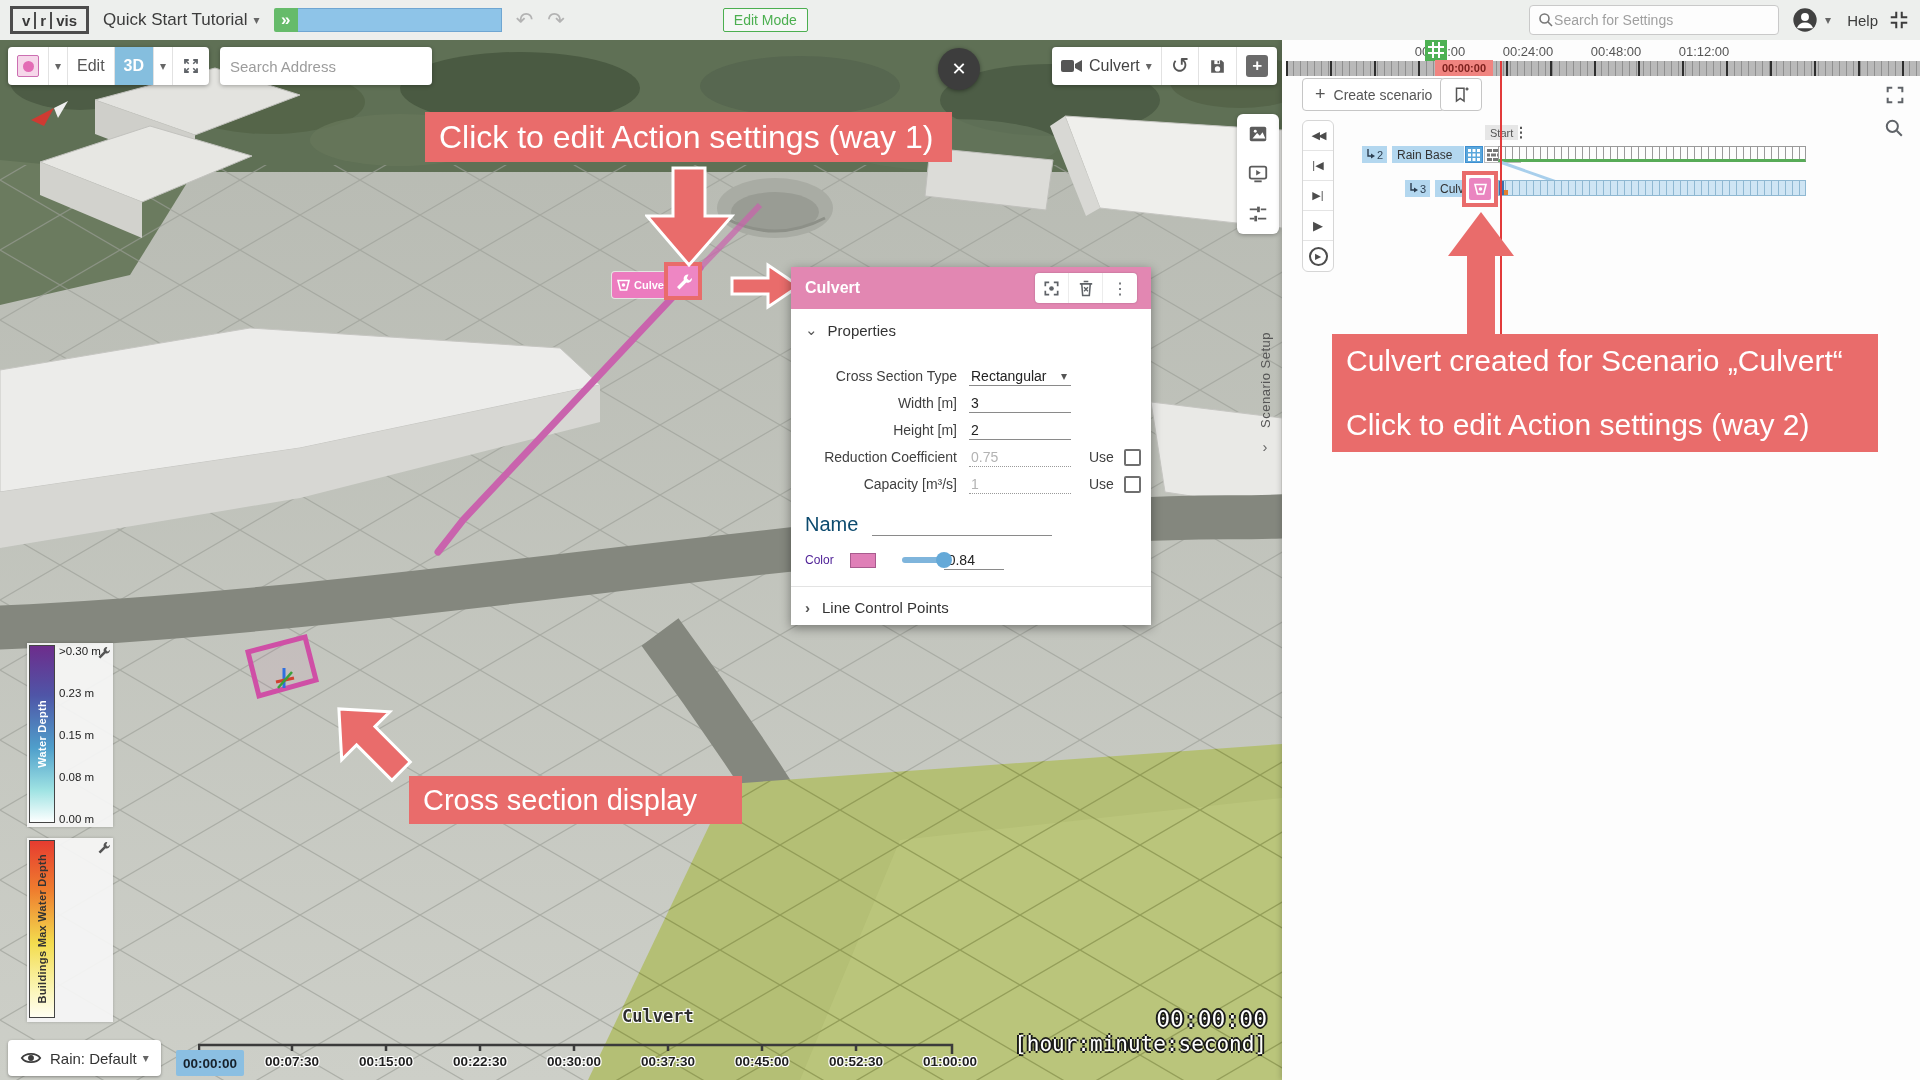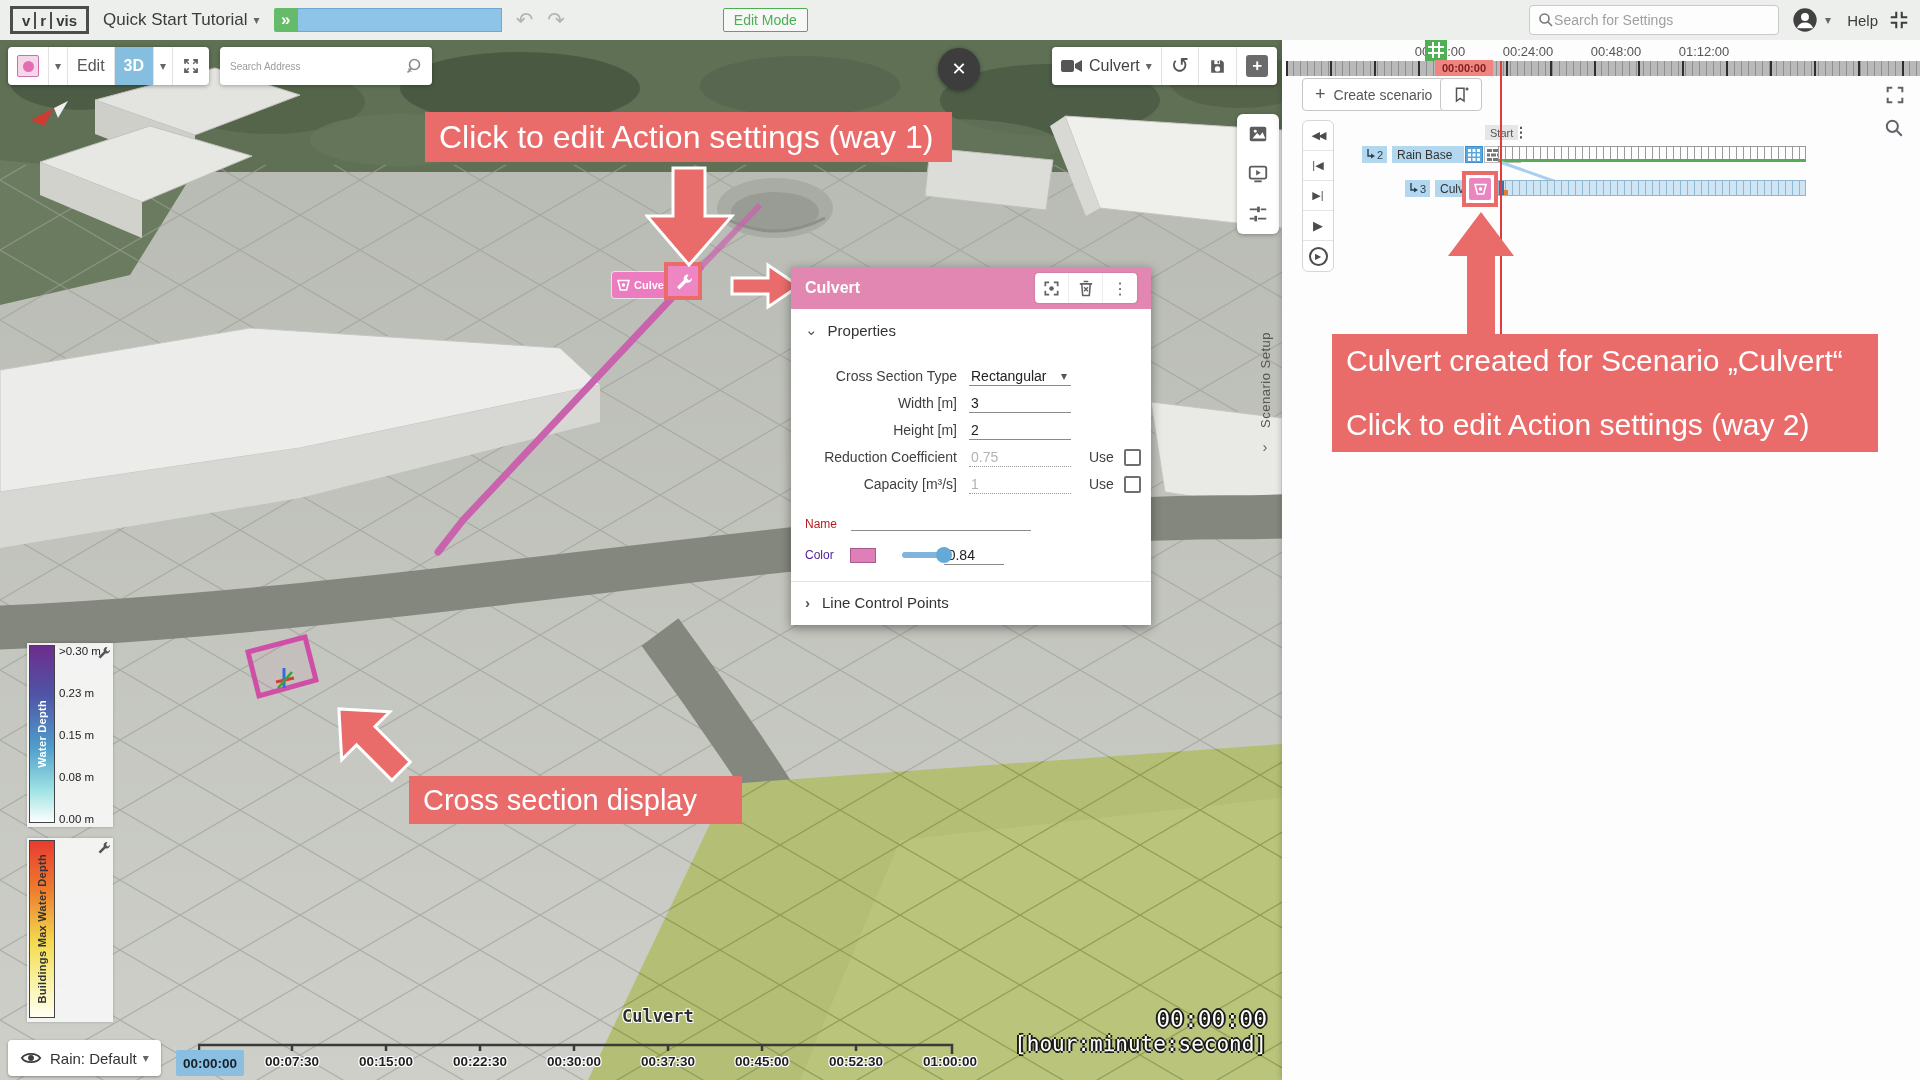--- a/index.html
+++ b/index.html
@@ -24,21 +24,21 @@
   .settings-search input::placeholder { color:#9f9f9f; }
   .helptxt { font-size:15px; color:#3c3c3c; margin:0 10px 0 16px; }
 
   
   .viewport { position:absolute; left:0; top:40px; width:1282px; height:1040px; overflow:hidden; background:#c4c7c0; }
   .tool-group { position:absolute; background:#fff; border-radius:4px; box-shadow:0 1px 4px rgba(0,0,0,.35); display:flex; align-items:center; height:38px; z-index:8; }
   .tg-seg { display:flex; align-items:center; justify-content:center; height:38px; padding:0 9px; border-right:1px solid #e2e2e2; color:#555; font-size:16px; }
   .tg-seg:last-child { border-right:none; }
   .tg-blue { background:#85bede; color:#fff; font-weight:bold; }
   .addr-search { position:absolute; left:220px; top:7px; width:212px; height:38px; background:#fff; border-radius:4px; box-shadow:0 1px 4px rgba(0,0,0,.3); display:flex; align-items:center; padding:0 10px; z-index:8; }
-  .addr-search input { border:none; outline:none; flex:1; font-size:10px; color:#a21caf; font-family:"Liberation Sans",sans-serif; }
+  .addr-search input { border:none; outline:none; flex:1; font-size:15px; color:#a21caf; font-family:"Liberation Sans",sans-serif; }
   .addr-search input::placeholder { color:#9c9c9c; }
   .close-x { position:absolute; left:938px; top:8px; width:42px; height:42px; border-radius:50%; background:#3d3d3d; color:#fff; font-size:18px; display:flex; align-items:center; justify-content:center; z-index:9; box-shadow:0 1px 4px rgba(0,0,0,.4); }
   .side-stack { position:absolute; left:1237px; top:74px; width:42px; background:#fff; border-radius:6px; box-shadow:0 1px 4px rgba(0,0,0,.3); z-index:8; }
   .side-stack .cell { width:42px; height:40px; display:flex; align-items:center; justify-content:center; }
   .scen-tab { position:absolute; left:1252px; top:292px; width:26px; height:160px; z-index:8; color:#555; font-size:13px; display:flex; flex-direction:column; align-items:center; }
   .scen-tab .vtxt { writing-mode:vertical-rl; transform:rotate(180deg); letter-spacing:.5px; }
   .scen-tab .chev { margin-top:10px; font-size:15px; color:#666; transform:rotate(0deg); }
 
   
   .anno { position:absolute; background:#e96c6b; color:#fff; z-index:12; font-family:"Liberation Sans",sans-serif; }
@@ -61,21 +61,21 @@
   .sec-row { display:flex; align-items:center; padding:12px 14px 6px; font-size:15px; color:#333; }
   .sec-row .chev { color:#555; margin-right:10px; font-size:15px; }
   .prow { display:flex; align-items:center; height:26px; margin-top:1px; }
   .plabel { width:178px; text-align:right; font-size:14px; color:#3f3f3f; padding-right:12px; }
   .pvalue { font-size:14px; color:#222; border-bottom:1px solid #8a8a8a; width:102px; padding:2px 0 1px 2px; display:flex; align-items:center; }
   .pvalue .caret { margin-left:auto; margin-right:4px; color:#555; }
   .pvalue.dis { color:#b3b3b3; border-bottom:1px dotted #9a9a9a; }
   .use-lbl { font-size:14px; color:#3f3f3f; margin-left:18px; }
   .cb { width:17px; height:17px; border:2px solid #6f6f6f; border-radius:2px; margin-left:10px; background:#fff; }
   .nrow { display:flex; align-items:flex-end; margin:16px 14px 0; }
-  .nrow .nl { font-size:12px; color:#b91c1c; margin-right:14px; }
+  .nrow .nl { font-size:20px; color:#0c4a6e; margin-right:14px; }
   .uline { border-bottom:1px solid #8a8a8a; height:18px; }
   .crow { display:flex; align-items:center; margin:14px 14px 0; }
   .swatch { width:26px; height:15px; background:#df7fb7; border:1px solid #a85b8e; margin-left:16px; }
   .slider { position:relative; width:42px; height:6px; background:#7fb5dc; border-radius:3px; margin-left:26px; }
   .slider .knob { position:absolute; right:-8px; top:-5px; width:16px; height:16px; border-radius:50%; background:#64a9d8; }
   .cval { font-size:14px; color:#222; border-bottom:1px solid #8a8a8a; width:60px; padding:2px 0 1px 4px; }
   .lcp { border-top:1px solid #e3e3e3; margin-top:16px; display:flex; align-items:center; padding:12px 14px; font-size:15px; color:#333; }
   .lcp .chev { margin-right:12px; color:#555; font-weight:bold; }
 
   

